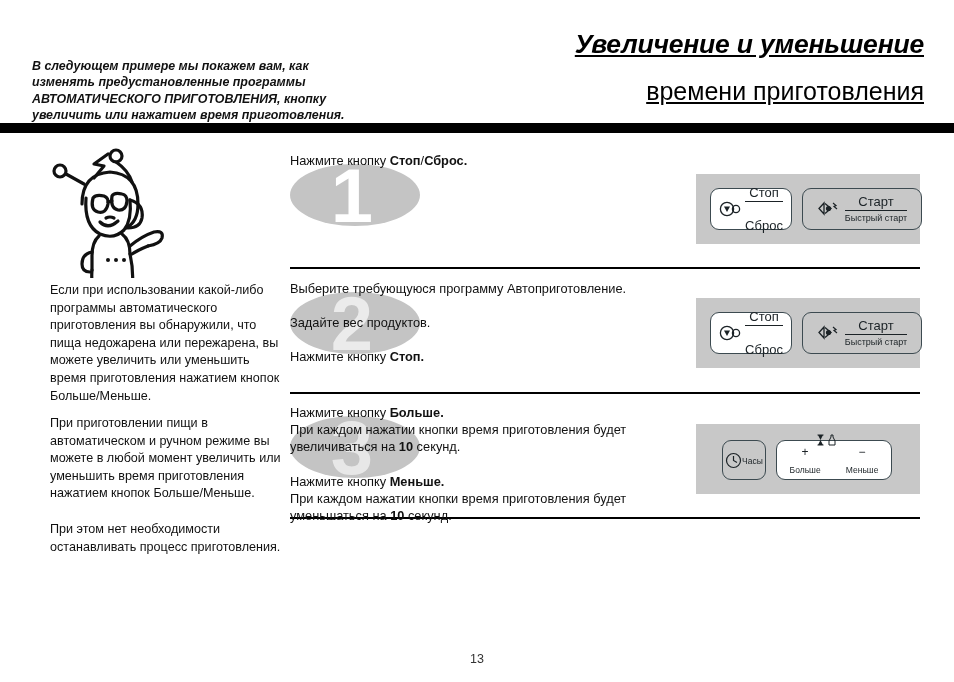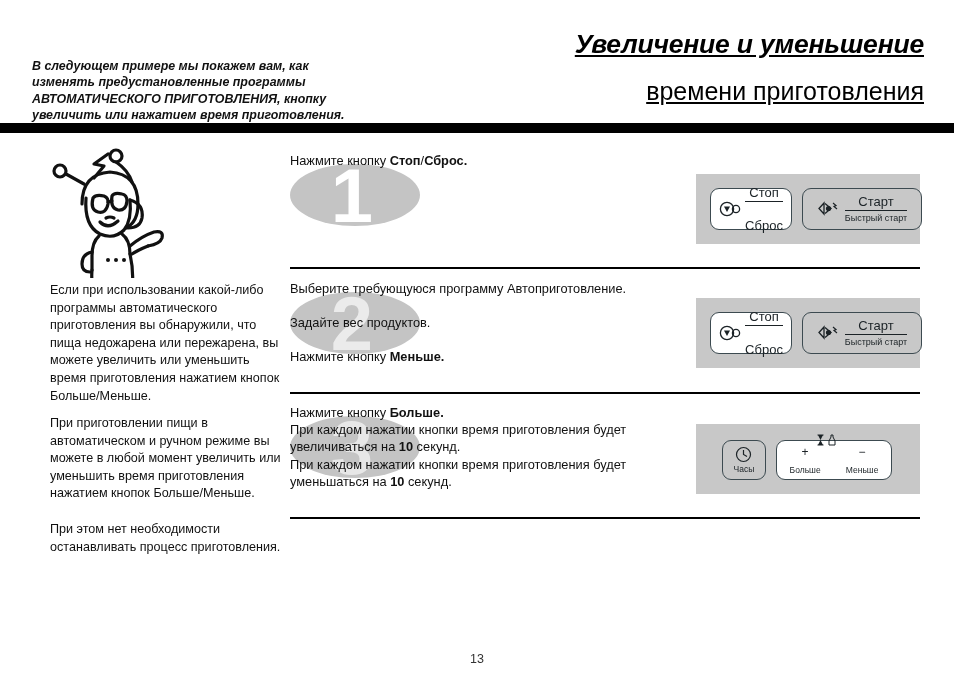--- a/index.html
+++ b/index.html
@@ -180,21 +180,21 @@
   .btn-stack .bot.small {
     font-size: 9px;
     padding-top: 2.5px;
   }
 
   .icon-svg { display: block; }
 
   
   .btn-clock { left: 26px; top: 16px; width: 44px; height: 40px; }
   .btn-clock .cl-wrap {
-    display: flex; flex-direction: column;
+    display: flex; flex-direction: row;
     align-items: center; line-height: 1;
   }
   .btn-clock .cl-label {
     font-size: 8.5px; margin-top: 2px; color: #1b2226;
   }
 
   .btn-plusminus {
     left: 80px; top: 16px; width: 116px; height: 40px;
     display: flex; align-items: center; justify-content: space-around;
   }
@@ -322,21 +322,21 @@
     </svg>
   </div>
   <div class="step-lines">
     <div class="step-line">
       <span>Выберите требующуюся программу Автоприготовление.</span>
     </div>
     <div class="step-line gap">
       <span>Задайте вес продуктов.</span>
     </div>
     <div class="step-line gap">
-      <span>Нажмите кнопку </span><b>Меньше.</b>
+      <span>Нажмите кнопку </span><b>Стоп.</b>
     </div>
   </div>
 </div>
 
 <div class="divider" id="divider-1"></div>
 
 <div class="step" id="step-2">
   <div class="step-watermark">
     <svg class="icon-svg" width="130" height="62" viewBox="0 0 130 62">
       <defs>
@@ -350,20 +350,23 @@
   </div>
   <div class="step-lines">
     <div class="step-line">
       <span>Нажмите кнопку </span><b>Больше.</b>
     </div>
     <div class="step-line">
       <span>При каждом нажатии кнопки время приготовления будет</span>
     </div>
     <div class="step-line">
       <span>увеличиваться на </span><b>10</b><span> секунд.</span>
+    </div>
+    <div class="step-line gap">
+      <span>Нажмите кнопку </span><b>Меньше.</b>
     </div>
     <div class="step-line">
       <span>При каждом нажатии кнопки время приготовления будет</span>
     </div>
     <div class="step-line">
       <span>уменьшаться на </span><b>10</b><span> секунд.</span>
     </div>
   </div>
 </div>
 

